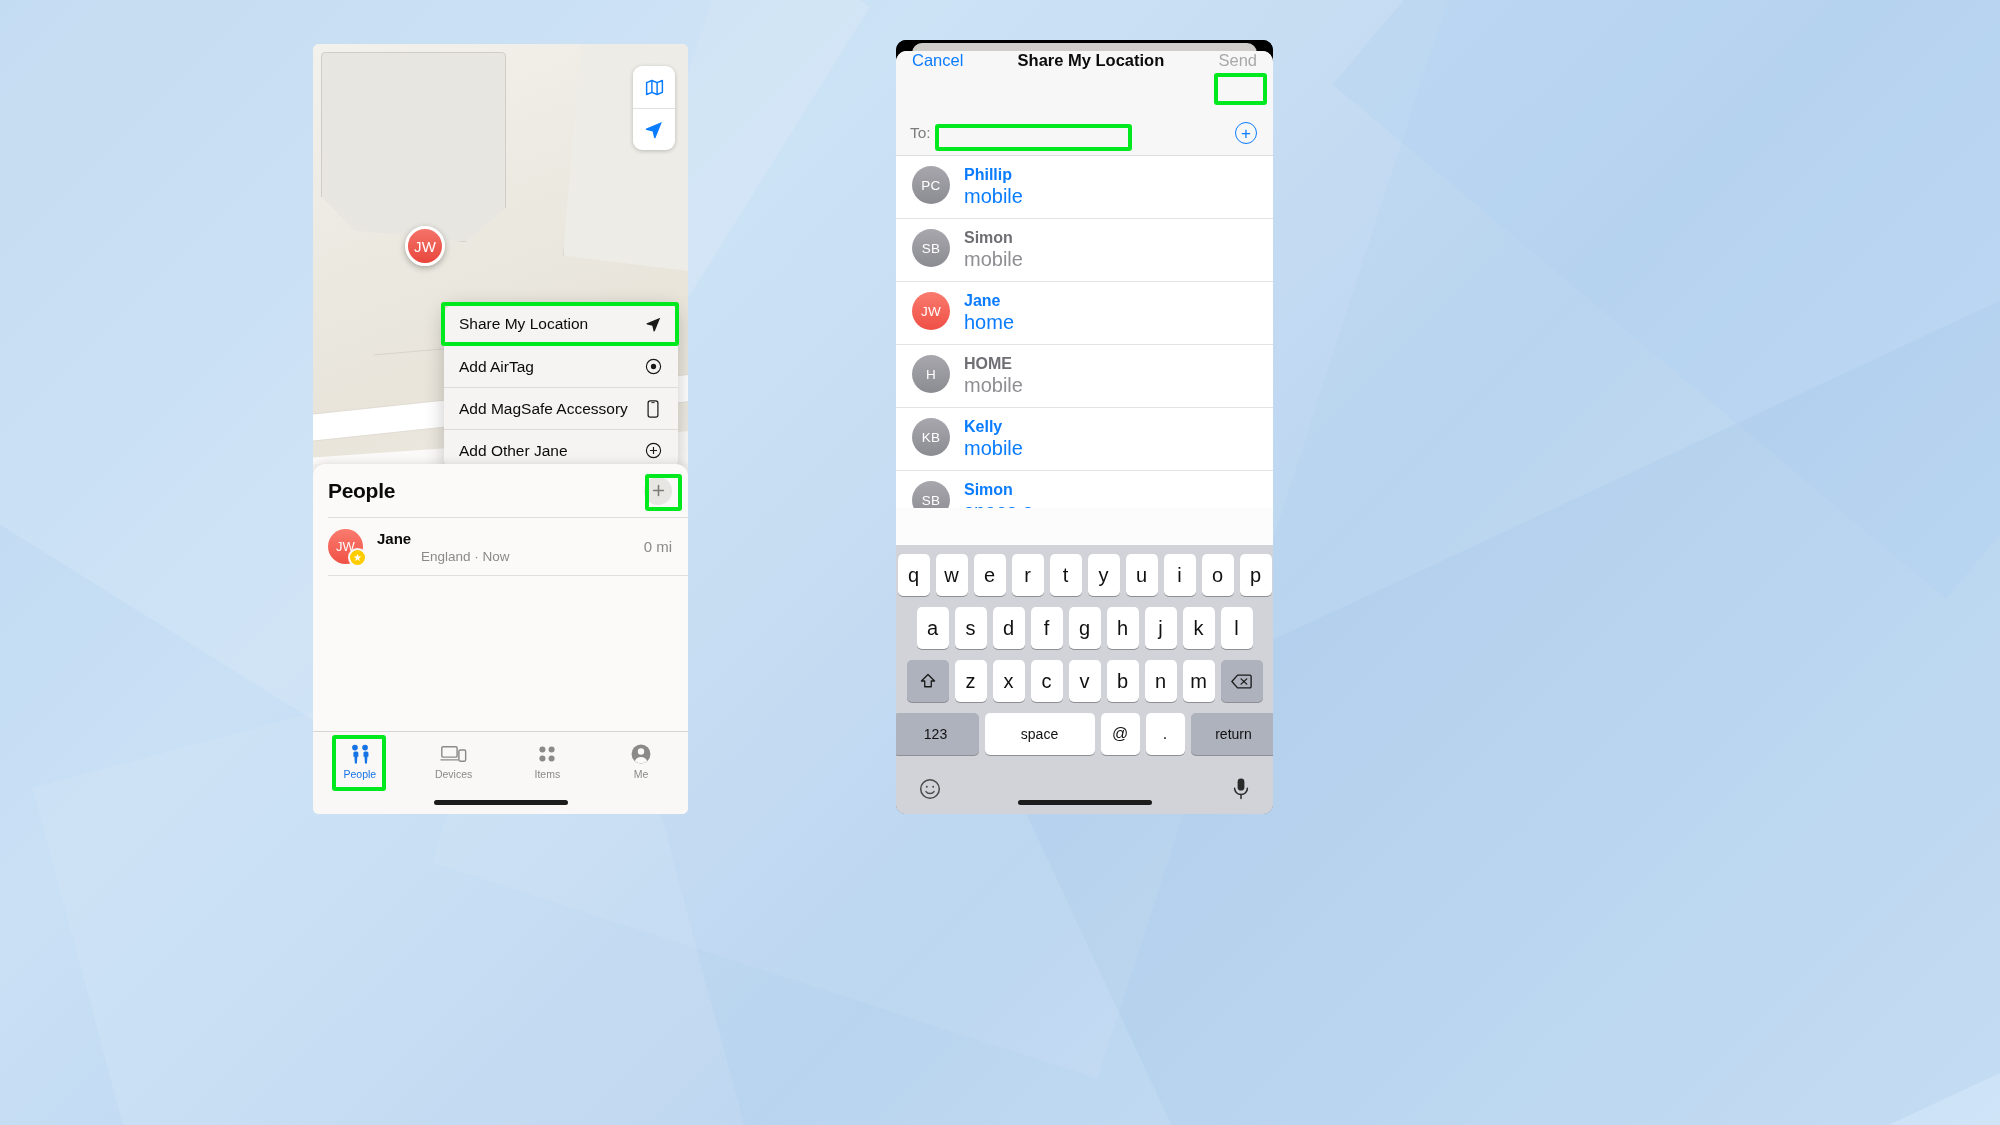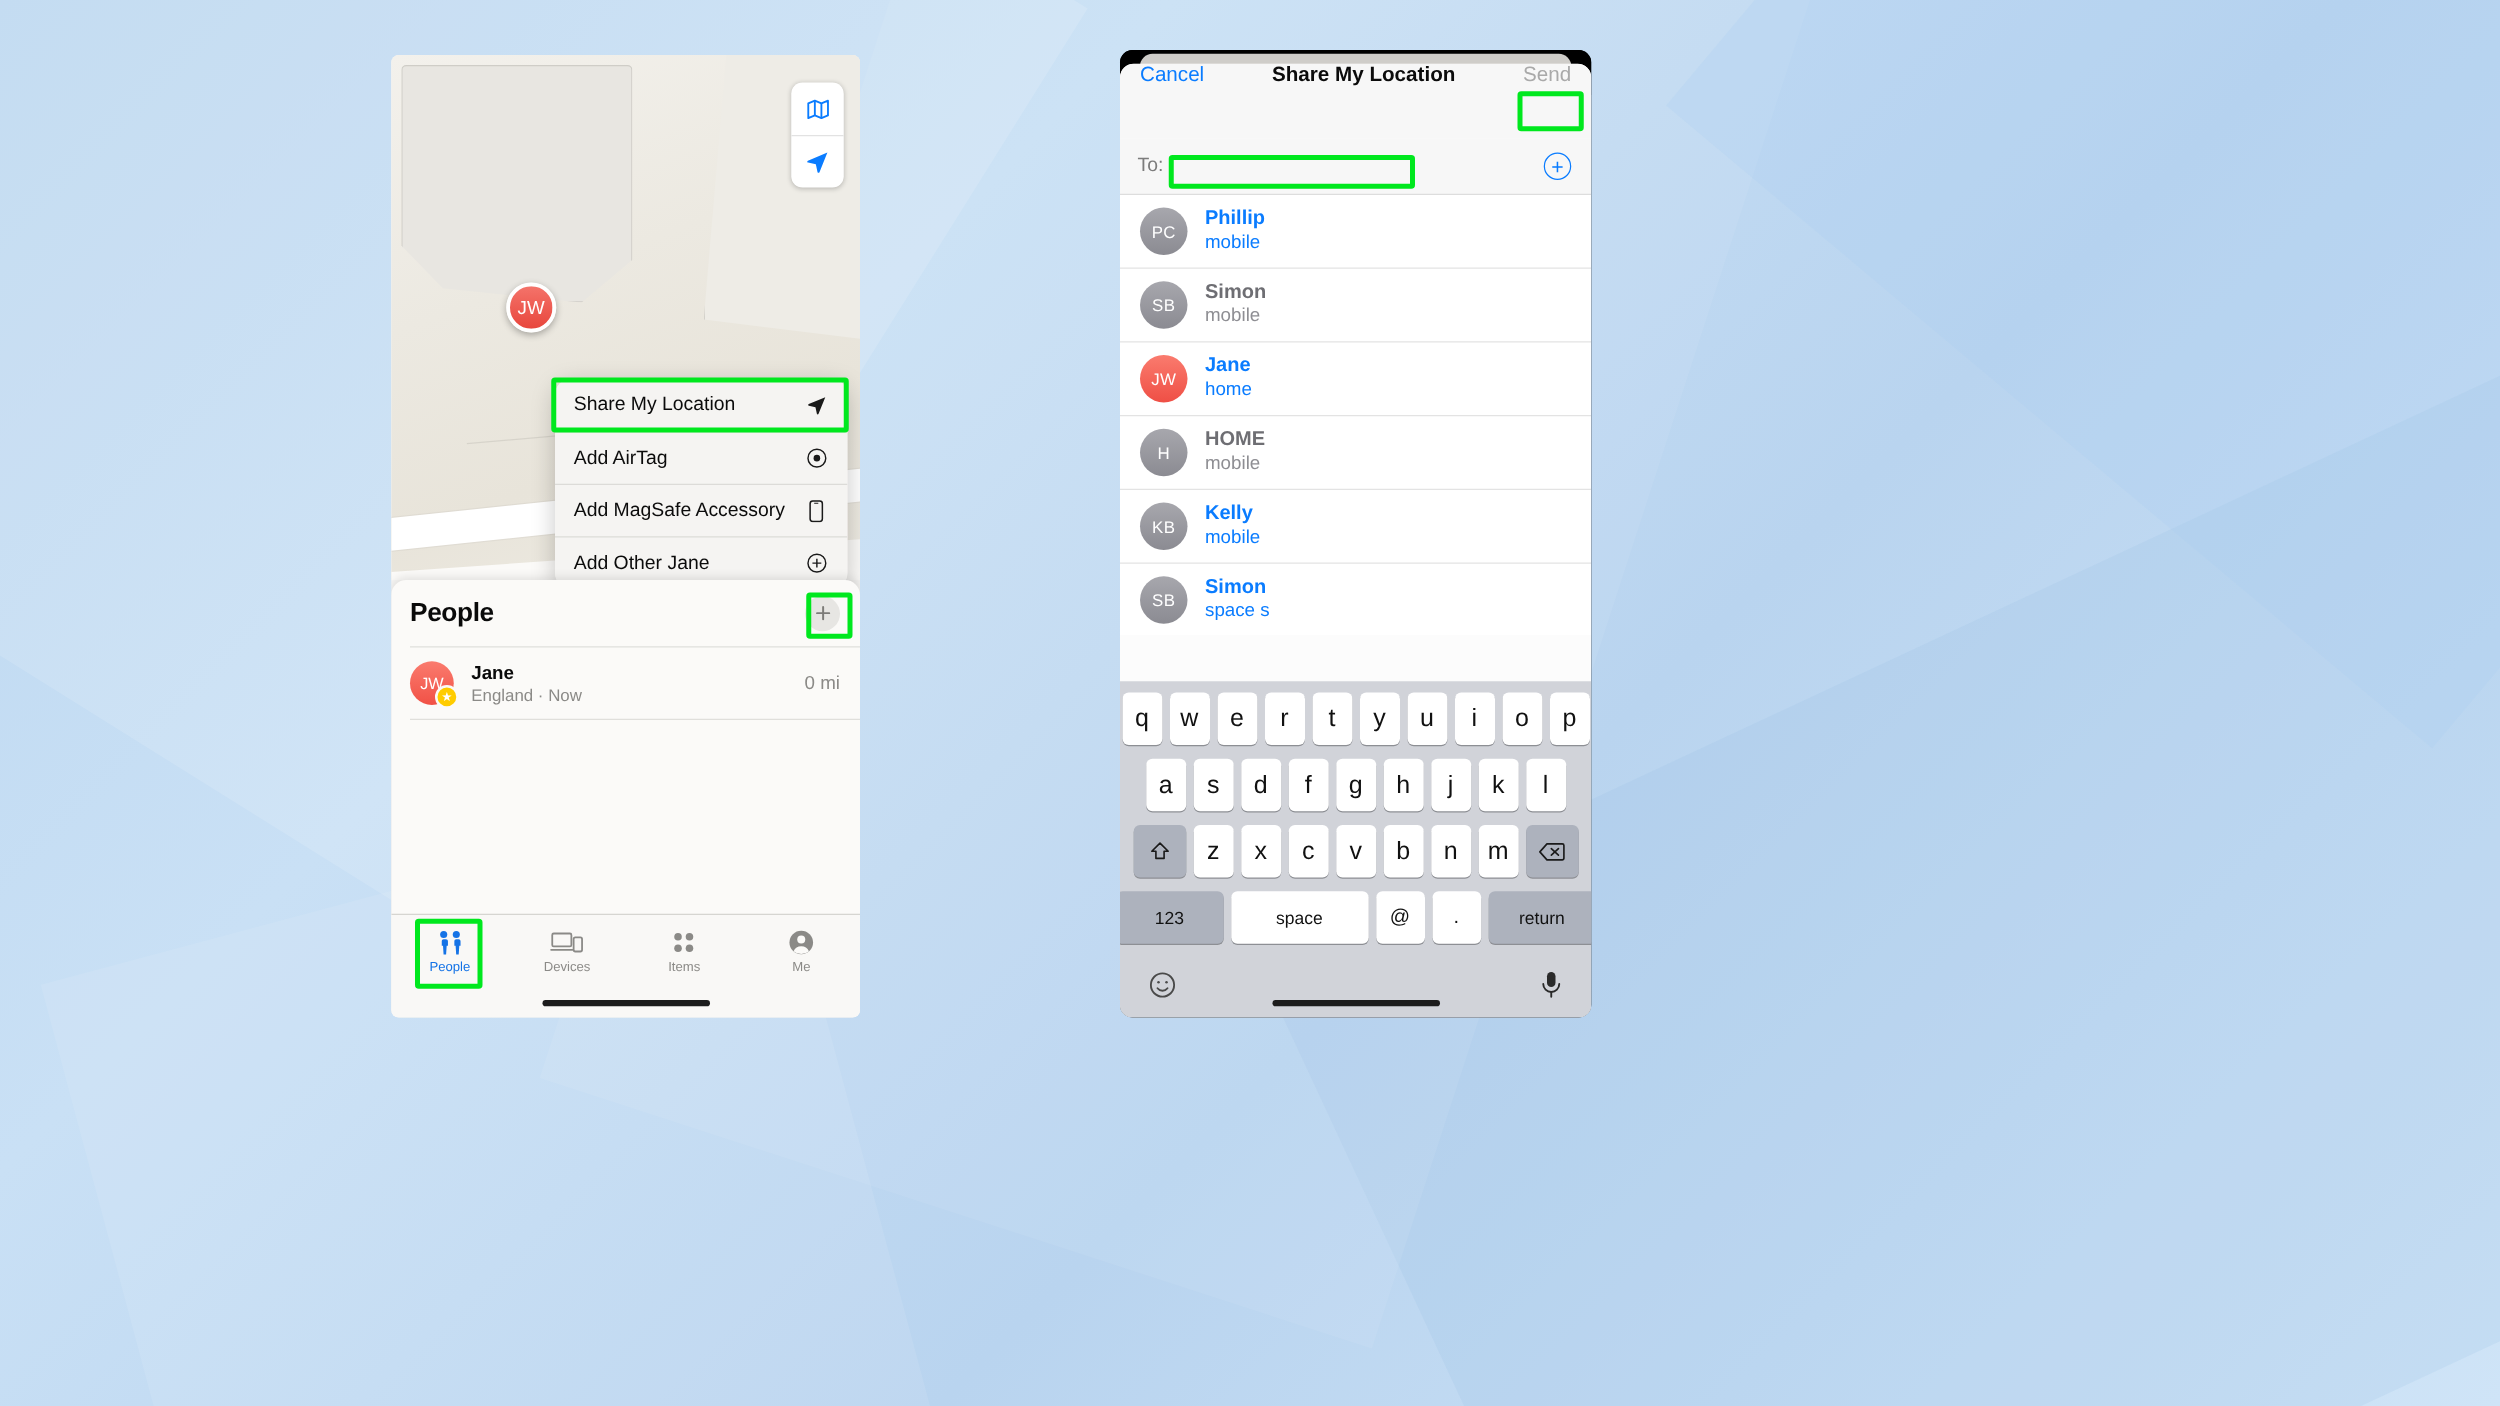--- a/index.html
+++ b/index.html
@@ -136,21 +136,21 @@
   }
   .star-badge {
     position: absolute; right: -4px; bottom: -3px;
     width: 19px; height: 19px; border-radius: 50%;
     background: #ffcc00; border: 2px solid #fbfaf8;
     display: flex; align-items: center; justify-content: center;
     font-size: 10px; color: #fff;
   }
   .person-texts { margin-left: 14px; flex: 1; }
   .person-name { font-size: 15px; font-weight: bold; color: #0a0a0a; }
-  .person-sub { font-size: 13.5px; color: #8b8a87; margin-top: 2px; }
+  .person-sub { font-size: 13.5px; color: #8b8a87; margin-top: 2px; margin-left: 44px; }
   .person-dist { font-size: 15px; color: #8b8a87; }
 
   
   .tabbar {
     position: absolute; left: 0; bottom: 0; width: 375px; height: 83px;
     background: rgba(249,248,246,0.96);
     border-top: 0.5px solid #d6d5d1;
     display: flex; align-items: flex-start; padding-top: 7px;
   }
   .tab {
@@ -204,21 +204,21 @@
   .contact-row + .contact-row { border-top: 0.5px solid #e3e3e3; }
   .c-avatar {
     width: 38px; height: 38px; border-radius: 50%; flex: 0 0 auto;
     display: flex; align-items: center; justify-content: center;
     color: #fff; font-size: 13.5px; letter-spacing: 0.3px;
     background: linear-gradient(180deg, #a7a7ad 0%, #8b8b92 100%);
   }
   .c-avatar.red { background: linear-gradient(180deg, #fa7b6e 0%, #ef4f45 100%); }
   .c-texts { margin-left: 14px; }
   .c-name { font-size: 16px; font-weight: bold; }
-  .c-sub { font-size: 15px; margin-top: 1px; }
+  .c-sub { font-size: 20px; margin-top: 1px; }
   .blue .c-name, .blue .c-sub { color: #0a7cff; }
   .grey .c-name { color: #6e6e73; }
   .grey .c-sub { color: #8e8e93; }
 
   
   .keyboard {
     position: absolute; left: 0; bottom: 0; width: 377px; height: 269px;
     background: #d1d3d9; padding-top: 9px;
   }
   .kb-row { display: flex; justify-content: center; gap: 6px; margin-bottom: 11px; }

